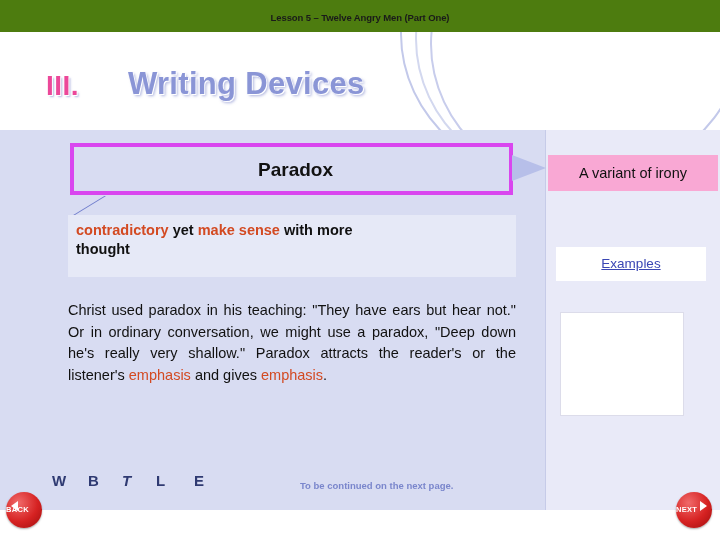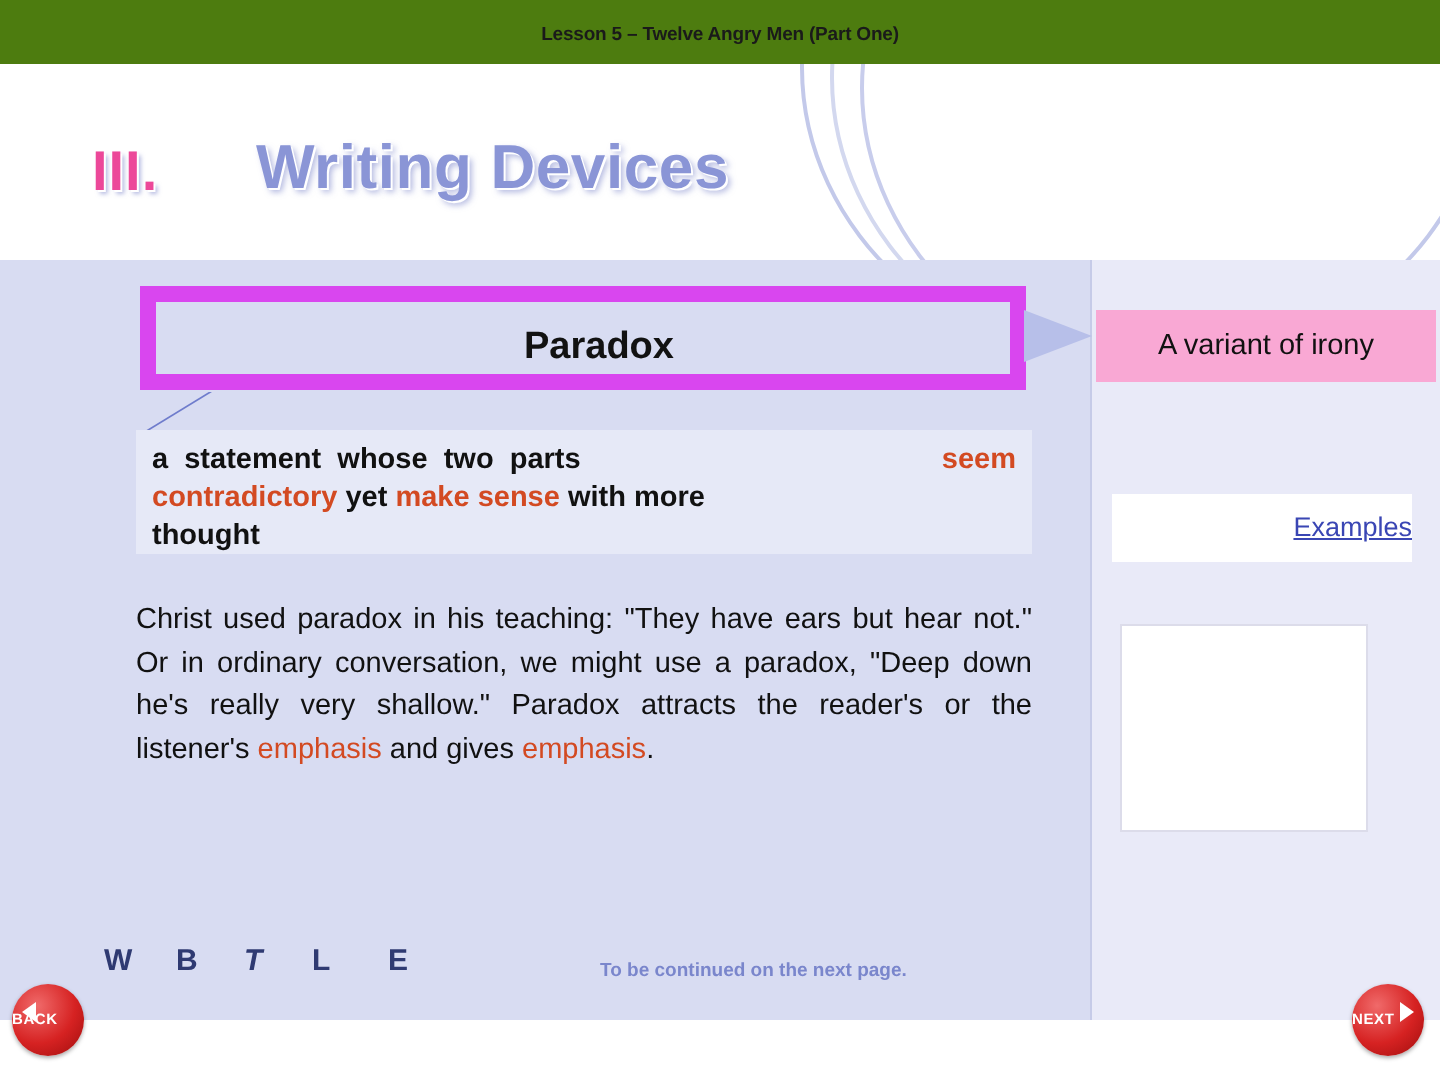--- a/index.html
+++ b/index.html
@@ -91,21 +91,21 @@
     text-shadow: 1px 1px 0 #ffffff, 2px 2px 3px rgba(120,130,200,0.6);
     letter-spacing: 0.3px;
   }
 
   
   .paradox-box {
     position: absolute;
     left: 70px; top: 143px;
     width: 443px; height: 52px;
     background: #d8dcf2;
-    border: 8px solid #d946ef;
+    border: 4px solid #d946ef;
     box-sizing: border-box;
   }
   .paradox-text {
     position: absolute;
     left: 0; top: 12px;
     width: 443px;
     text-align: center;
     font-size: 19px;
     font-weight: bold;
     color: #121212;
@@ -178,21 +178,21 @@
   .examples-box {
     position: absolute;
     left: 556px; top: 247px;
     width: 150px; height: 34px;
     background: #ffffff;
   }
   .examples-link {
     position: absolute;
     left: 556px; top: 256px;
     width: 150px;
-    text-align: right;
+    text-align: center;
     font-size: 13.5px;
     color: #3a46b4;
   }
   .white-rect {
     position: absolute;
     left: 560px; top: 312px;
     width: 124px; height: 104px;
     background: #ffffff;
     border: 1px solid #dcdcea;
     box-sizing: border-box;
@@ -284,24 +284,20 @@
 <div class="title-num">III.</div>
 <div class="title-main">Writing Devices</div>
 
 <div class="paradox-box">
   <div class="paradox-text">Paradox</div>
 </div>
 <div class="callout-tail"></div>
 <div class="callout-arrow"></div>
 
 <div class="def-box">
-  <div class="def-line def-l1">
-    <span class="w">a  statement  whose  two  parts</span>
-      <span class="r">seem</span>
-  </div>
   <div class="def-line">
     <span class="r">contradictory</span>
     <span class="w">yet</span>
     <span class="r">make  sense</span>
     <span class="w">with  more</span>
   </div>
   <div class="def-line">
     <span class="w">thought</span>
   </div>
 </div>

